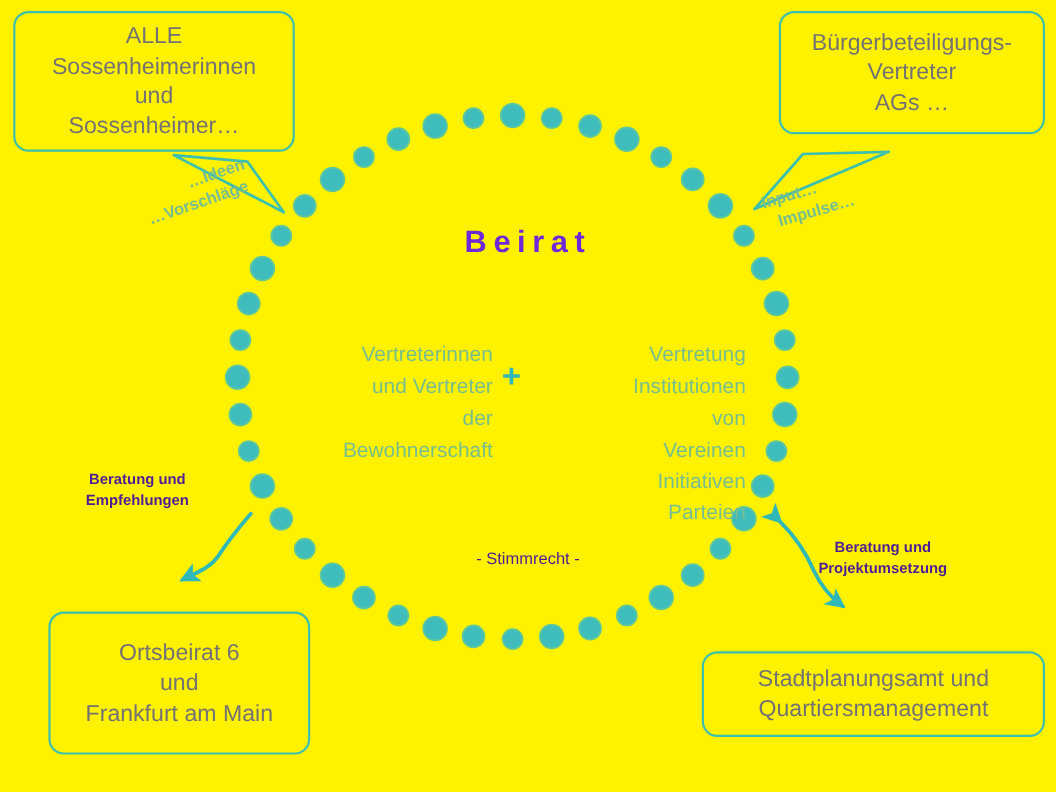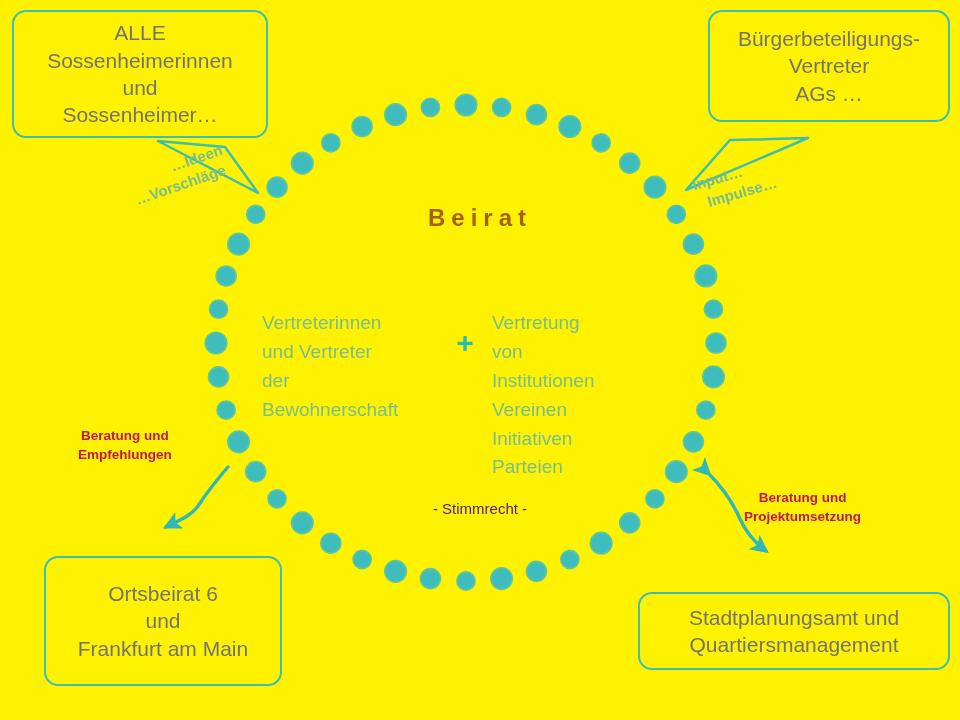--- a/index.html
+++ b/index.html
@@ -54,28 +54,28 @@
   #box-stadtplanung {
     left: 638px; top: 592px; width: 312px; height: 78px;
     font-size: 21px;
   }
 
   
   #title-beirat {
     position: absolute;
     left: 0; top: 204px; width: 960px;
     text-align: center;
-    font-size: 24px;
+    font-size: 28px;
     font-weight: bold;
     letter-spacing: 6px;
-    color: #a16207;
+    color: #6d28d9;
   }
   .col {
     position: absolute;
-    text-align: left;
+    text-align: right;
     font-size: 19px;
     color: #76BE8E;
     line-height: 1.52;
   }
   #col-left  { left: 262px; top: 309px; width: 186px; }
   #col-right { left: 492px; top: 309px; width: 186px; }
 
   #plus-sign {
     position: absolute;
     left: 452px; top: 330px;
@@ -115,21 +115,21 @@
     transform: rotate(-16deg);
     transform-origin: left top;
   }
   #label-input .l1 { display: block; }
   #label-input .l2 { display: block; margin-left: 10px; }
 
   .flat-label {
     position: absolute;
     font-size: 13.5px;
     font-weight: bold;
-    color: #be185d;
+    color: #4c1d95;
     text-align: center;
     line-height: 1.42;
     white-space: nowrap;
   }
   #label-beratung-empfehlungen { left: 78px;  top: 426px; }
   #label-beratung-projekt      { left: 744px; top: 488px; }
 
   
   #overlay {
     position: absolute;
@@ -235,22 +235,22 @@
     <div>Vertreterinnen</div>
     <div>und Vertreter</div>
     <div>der</div>
     <div>Bewohnerschaft</div>
   </div>
 
   <div id="plus-sign">+</div>
 
   <div class="col" id="col-right">
     <div>Vertretung</div>
+    <div>Institutionen</div>
     <div>von</div>
-    <div>Institutionen</div>
     <div>Vereinen</div>
     <div>Initiativen</div>
     <div>Parteien</div>
   </div>
 
   <div id="stimmrecht">- Stimmrecht -</div>
 
   <div class="flat-label" id="label-beratung-empfehlungen">
     <div>Beratung und</div>
     <div>Empfehlungen</div>

